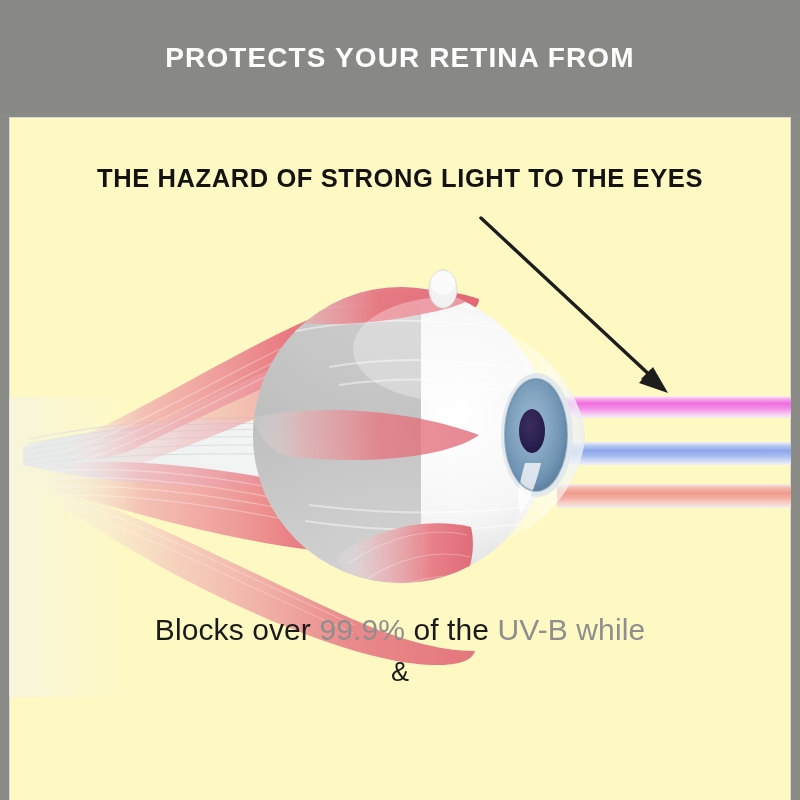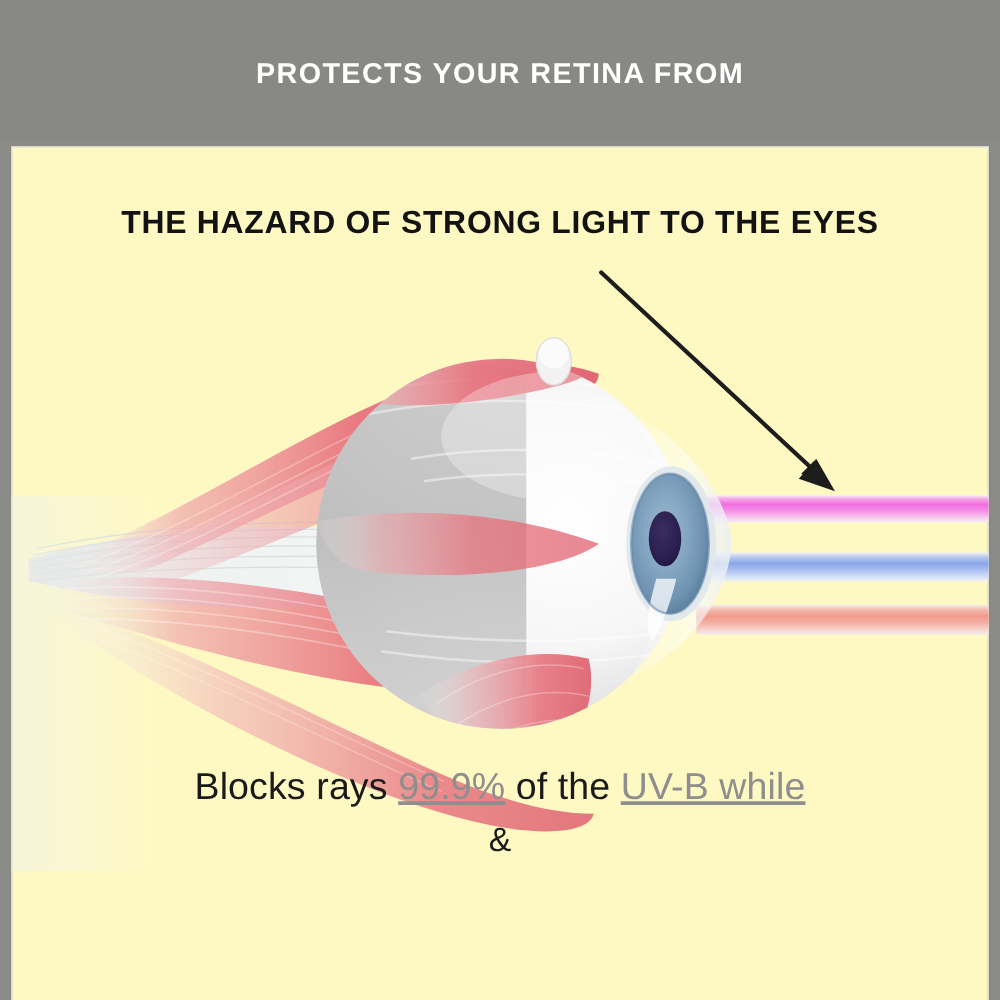--- a/index.html
+++ b/index.html
@@ -34,21 +34,21 @@
     flex-direction: column;
     align-items: center;
     justify-content: center;
     box-sizing: border-box;
     padding-top: 2px;
   }
   .banner-line {
     color: #ffffff;
     font-family: "Liberation Sans", sans-serif;
     font-weight: bold;
-    font-size: 23px;
+    font-size: 28px;
     letter-spacing: 1.1px;
     line-height: 44px;
     text-align: center;
     white-space: nowrap;
   }
 
   
   .card {
     position: absolute;
     left: 9px;
@@ -133,21 +133,20 @@
     text-align: center;
     font-family: "Liberation Sans", sans-serif;
     font-weight: normal;
     color: #1a1a1a;
     font-size: 30px;
     line-height: 45px;
     letter-spacing: 0.1px;
   }
   .footer-text .hl {
     color: #8e8e8e;
-    text-decoration: underline;
   }
   .footer-line {
     display: block;
     white-space: nowrap;
   }
   .footer-amp {
     display: block;
     font-size: 27px;
     line-height: 40px;
   }
@@ -332,18 +331,18 @@
       </g>
     </svg>
 
     <svg class="arrow-layer" viewBox="0 0 782 666">
       <line x1="472" y1="101" x2="645" y2="262" stroke="#1d1d1d" stroke-width="3.4" stroke-linecap="round"></line>
       <polygon points="658,275 632,262 642,252" fill="#1d1d1d"></polygon>
       <polygon points="659,276 630,266 644,250" fill="#1d1d1d"></polygon>
     </svg>
 
     <div class="footer-text">
-      <span class="footer-line"><span>Blocks rays </span><span class="hl">99.9%</span><span> of the </span><span class="hl">UV-B while</span></span>
+      <span class="footer-line"><span>Blocks over </span><span class="hl">99.9%</span><span> of the </span><span class="hl">UV-B while</span></span>
       <span class="footer-amp">&amp;</span>
     </div>
 
   </div>
 </div>
 
 </body></html>

